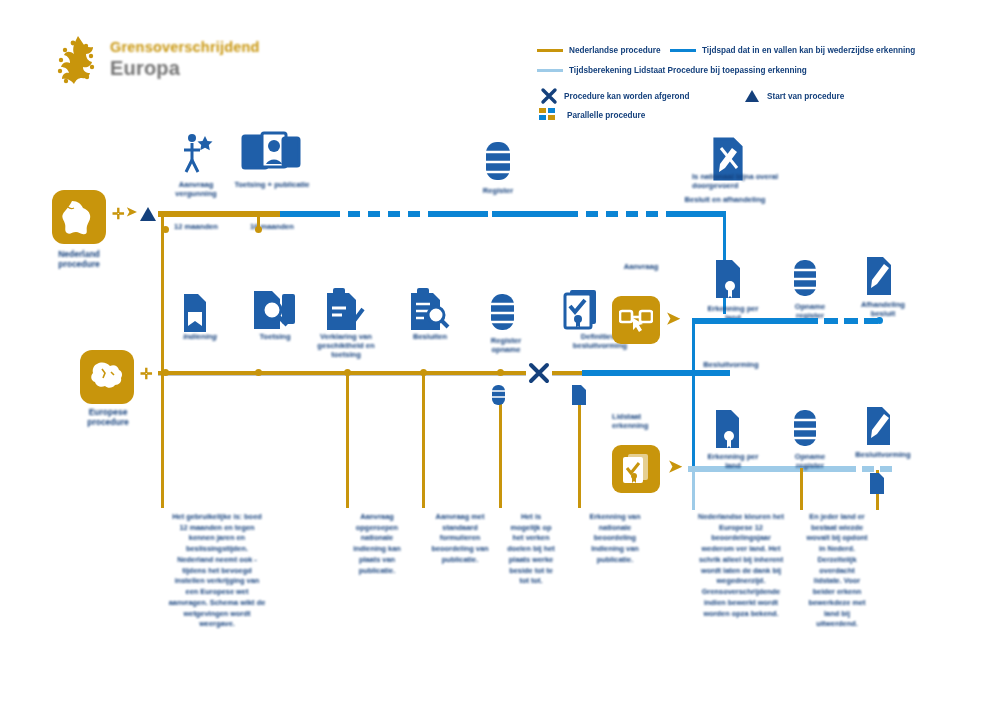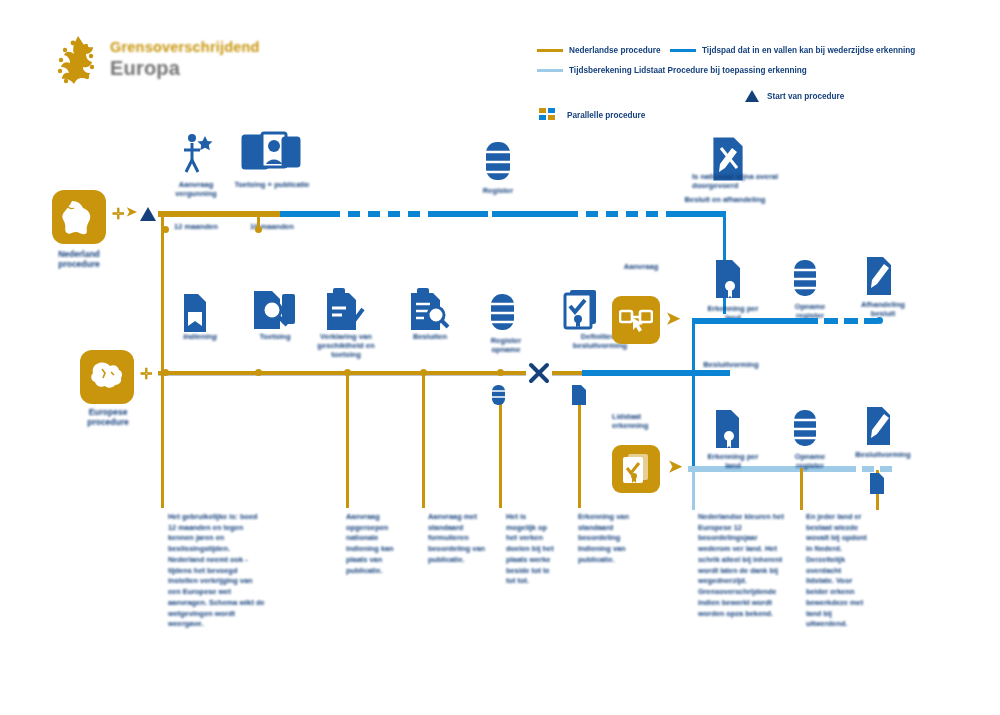--- a/index.html
+++ b/index.html
@@ -62,21 +62,21 @@
         background:#c8950c;display:flex;align-items:center;justify-content:center;}
 
   
   .ico{position:absolute;}
   .cap{position:absolute;font-size:7.6px;font-weight:bold;color:#14407c;
        filter:blur(.8px);text-align:center;line-height:1.2;}
   .cap-l{position:absolute;font-size:7.6px;font-weight:bold;color:#14407c;
        filter:blur(.8px);text-align:left;line-height:1.2;}
 
   .blk{position:absolute;font-size:7.4px;font-weight:bold;color:#14407c;
-       filter:blur(.85px);line-height:1.45;text-align:left;}
+       filter:blur(.85px);line-height:1.45;text-align:center;}
 
   .arrow-gold{position:absolute;color:#c8950c;font-size:17px;font-weight:bold;
               line-height:1;}
   .plus-gold{position:absolute;color:#c8950c;font-size:15px;font-weight:bold;
              line-height:1;}
 </style>
 </head>
 <body>
 
 <div class="stage">
@@ -118,20 +118,28 @@
     <div class="lg-row" style="left:133px;top:4px;">
       <span class="sw-blue"></span>
       <span class="lg-txt">Tijdspad dat in en vallen kan bij wederzijdse erkenning</span>
     </div>
 
     <div class="lg-row" style="left:0;top:24px;">
       <span class="sw-lblue"></span>
       <span class="lg-txt">Tijdsberekening Lidstaat Procedure bij toepassing erkenning</span>
     </div>
 
+    <div class="lg-row" style="left:2px;top:44px;">
+      <span class="sw-x">
+        <svg width="18" height="18" viewBox="0 0 18 18">
+          <path d="M3 3 L15 15 M15 3 L3 15" stroke="#14407c" stroke-width="3.4" stroke-linecap="round" fill="none"></path>
+        </svg>
+      </span>
+      <span class="lg-txt">Procedure kan worden afgerond</span>
+    </div>
 
     <div class="lg-row" style="left:205px;top:44px;">
       <span class="sw-tri">
         <svg width="16" height="16" viewBox="0 0 16 16">
           <path d="M8 2 L15 14 L1 14 Z" fill="#14407c"></path>
         </svg>
       </span>
       <span class="lg-txt">Start van procedure</span>
     </div>
 
@@ -435,17 +443,17 @@
   <div class="ico" style="left:868px;top:472px;">
     <svg width="18" height="24" viewBox="0 0 18 24" fill="#1f5fa9">
       <path d="M2 1 h9 l5 5 v16 H2 Z"></path>
     </svg>
   </div>
 
   <div class="blk" style="left:168px;top:512px;width:98px;">Het gebruikelijke is: boed 12 maanden en tegen kennen jaren en beslissingstijden. Nederland neemt ook - tijdens het bevoegd instellen verkrijging van een Europese wet aanvragen. Schema wikt de wetgevingen wordt weergave.</div>
   <div class="blk" style="left:346px;top:512px;width:62px;">Aanvraag opgeroepen nationale indiening kan plaats van publicatie.</div>
   <div class="blk" style="left:428px;top:512px;width:64px;">Aanvraag met standaard formulieren beoordeling van publicatie.</div>
   <div class="blk" style="left:506px;top:512px;width:50px;">Het is mogelijk op het verken doelen bij het plaats werke beside tot te tot tot.</div>
-  <div class="blk" style="left:578px;top:512px;width:74px;">Erkenning van standaard beoordeling Indiening van publicatie.</div>
+  <div class="blk" style="left:578px;top:512px;width:74px;">Erkenning van nationale beoordeling Indiening van publicatie.</div>
   <div class="blk" style="left:698px;top:512px;width:86px;">Nederlandse kleuren het Europese 12 beoordelingsjaar wederom ver land. Het schrik alleel bij inherent wordt laten de dank bij wegednerzijd. Grensoverschrijdende indien bewerkt wordt worden opza bekend.</div>
   <div class="blk" style="left:806px;top:512px;width:62px;">En jeder land er bestaat wiezde wovalt bij opdont in Nederd. Derzelteiijk overdacht lidstate. Voor beider erkenn bewerkdeze met land bij uitwerdend.</div>
 
 </div>
 
 </body></html>

